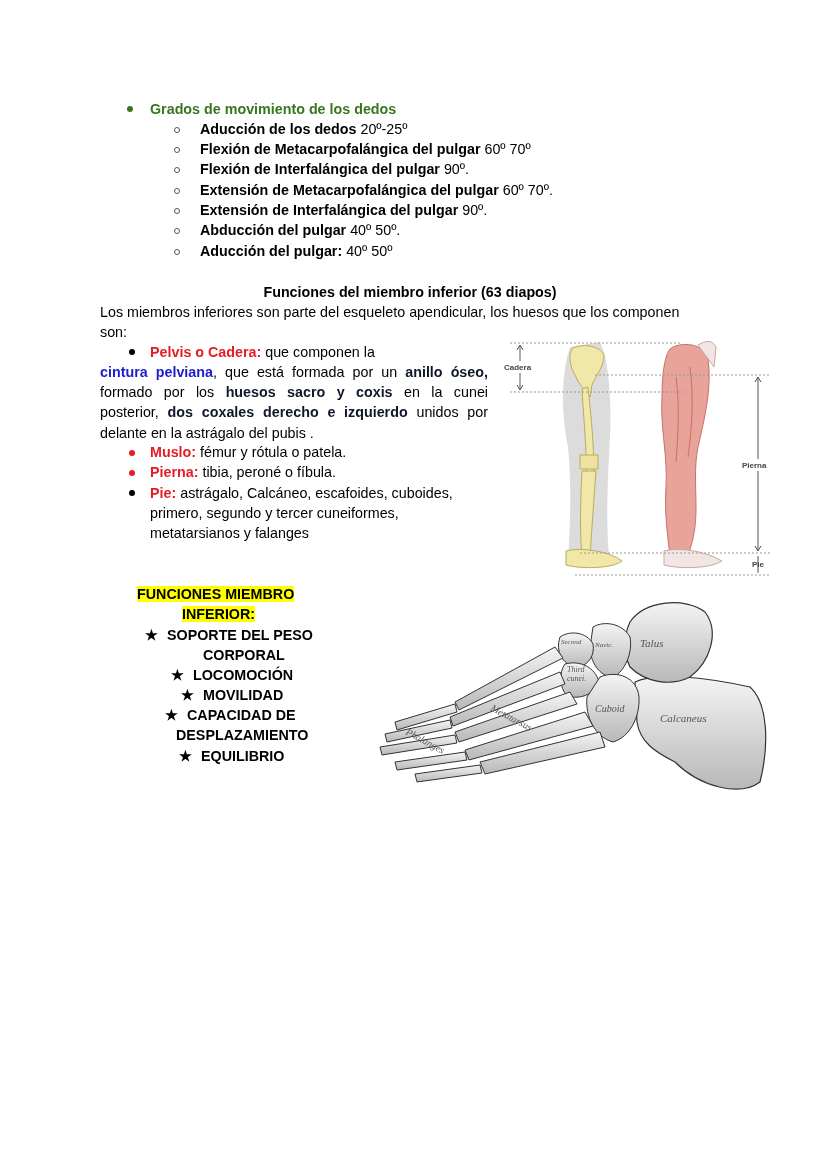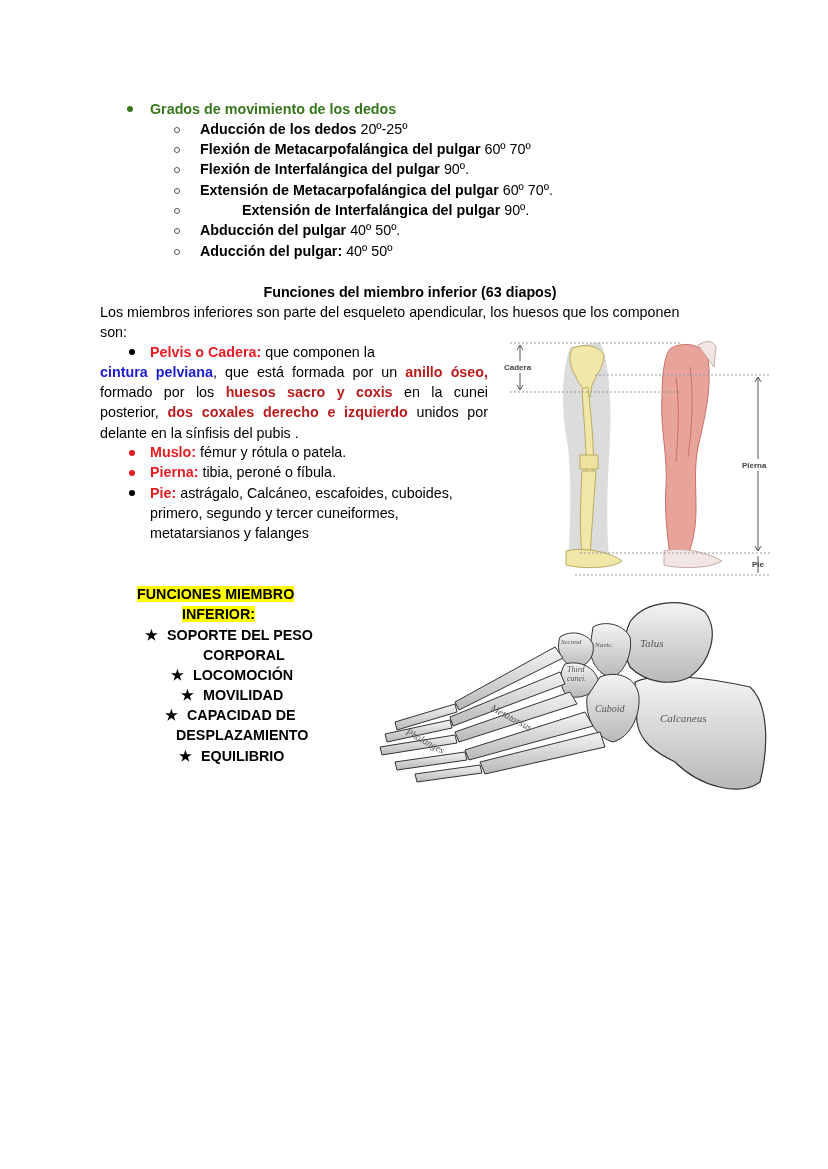--- a/index.html
+++ b/index.html
@@ -3,21 +3,21 @@
 <meta charset="utf-8">
 <style>
   html, body { margin: 0; padding: 0; background: #ffffff; }
   body { width: 828px; height: 1169px; position: relative; overflow: hidden;
          font-family: "Liberation Sans", sans-serif; color: #000; }
   .abs { position: absolute; }
   .green { color: #38761d; font-weight: bold; }
   .b { font-weight: bold; }
   .red { color: #e51c23; font-weight: bold; }
   .blue { color: #1c1ccf; font-weight: bold; }
-  .purple { color: #b91c1c; font-weight: bold; }
+  .purple { color: #0f172a; font-weight: bold; }
 
   .line { position: absolute; font-size: 14.3px; line-height: 20px; white-space: nowrap; }
   .bullet-dot { position: absolute; width: 6px; height: 6px; border-radius: 50%; background: #000; }
   .bullet-dot.greenb { background: #38761d; }
   .bullet-dot.redb { background: #e51c23; }
   .bullet-ring { position: absolute; width: 6px; height: 6px; border-radius: 50%; border: 1px solid #555; box-sizing: border-box; }
 
   .justify { position: absolute; left: 100px; width: 388px; font-size: 14.3px; line-height: 20.2px; text-align: justify; }
   .justify span.l { display: block; text-align: justify; text-align-last: justify; }
   .justify span.last { display: block; text-align: left; }
@@ -39,42 +39,42 @@
   <div class="bullet-ring" style="left:174px; top:147px;"></div>
   <div class="line" style="left:200px; top:139px;"><span class="b">Flexión de Metacarpofalángica del pulgar</span><span> 60º 70º</span></div>
 
   <div class="bullet-ring" style="left:174px; top:167px;"></div>
   <div class="line" style="left:200px; top:159px;"><span class="b">Flexión de Interfalángica del pulgar</span><span> 90º.</span></div>
 
   <div class="bullet-ring" style="left:174px; top:188px;"></div>
   <div class="line" style="left:200px; top:180px;"><span class="b">Extensión de Metacarpofalángica del pulgar</span><span> 60º 70º.</span></div>
 
   <div class="bullet-ring" style="left:174px; top:208px;"></div>
-  <div class="line" style="left:200px; top:200px;margin-left:42px;"><span class="b">Extensión de Interfalángica del pulgar</span><span> 90º.</span></div>
+  <div class="line" style="left:200px; top:200px;"><span class="b">Extensión de Interfalángica del pulgar</span><span> 90º.</span></div>
 
   <div class="bullet-ring" style="left:174px; top:228px;"></div>
   <div class="line" style="left:200px; top:220px;"><span class="b">Abducción del pulgar</span><span> 40º 50º.</span></div>
 
   <div class="bullet-ring" style="left:174px; top:249px;"></div>
   <div class="line" style="left:200px; top:241px;text-align:center;"><span class="b">Aducción del pulgar:</span><span> 40º 50º</span></div>
 </div>
 
 <div>
   <div class="line b" style="left:0; width:820px; text-align:center; top:282px;">Funciones del miembro inferior (63 diapos)</div>
   <div class="line" style="left:100px; top:302px;">Los miembros inferiores son parte del esqueleto apendicular, los huesos que los componen</div>
   <div class="line" style="left:100px; top:322px;">son:</div>
 
   <div class="bullet-dot" style="left:129px; top:349px;"></div>
   <div class="line" style="left:150px; top:342px;"><span class="red">Pelvis o Cadera:</span><span> que componen la</span></div>
 
   <div class="justify" style="top:362px;">
     <span class="l"><span class="blue">cintura pelviana</span><span>, que está formada por un </span><span class="purple">anillo óseo,</span></span>
     <span class="l"><span>formado por los </span><span class="purple">huesos sacro y coxis</span><span> en la cunei</span></span>
     <span class="l"><span>posterior, </span><span class="purple">dos coxales derecho e izquierdo</span><span> unidos por</span></span>
-    <span class="last">delante en la sínfisis del pubis .</span>
+    <span class="last">delante en la astrágalo del pubis .</span>
   </div>
 
   <div class="bullet-dot redb" style="left:129px; top:450px;"></div>
   <div class="line" style="left:150px; top:442px;"><span class="red">Muslo:</span><span> fémur y rótula o patela.</span></div>
 
   <div class="bullet-dot redb" style="left:129px; top:470px;"></div>
   <div class="line" style="left:150px; top:462px;"><span class="red">Pierna:</span><span> tibia, peroné o fíbula.</span></div>
 
   <div class="bullet-dot" style="left:129px; top:490px;"></div>
   <div class="line" style="left:150px; top:483px;"><span class="red">Pie:</span><span> astrágalo,  Calcáneo, escafoides, cuboides,</span></div>

